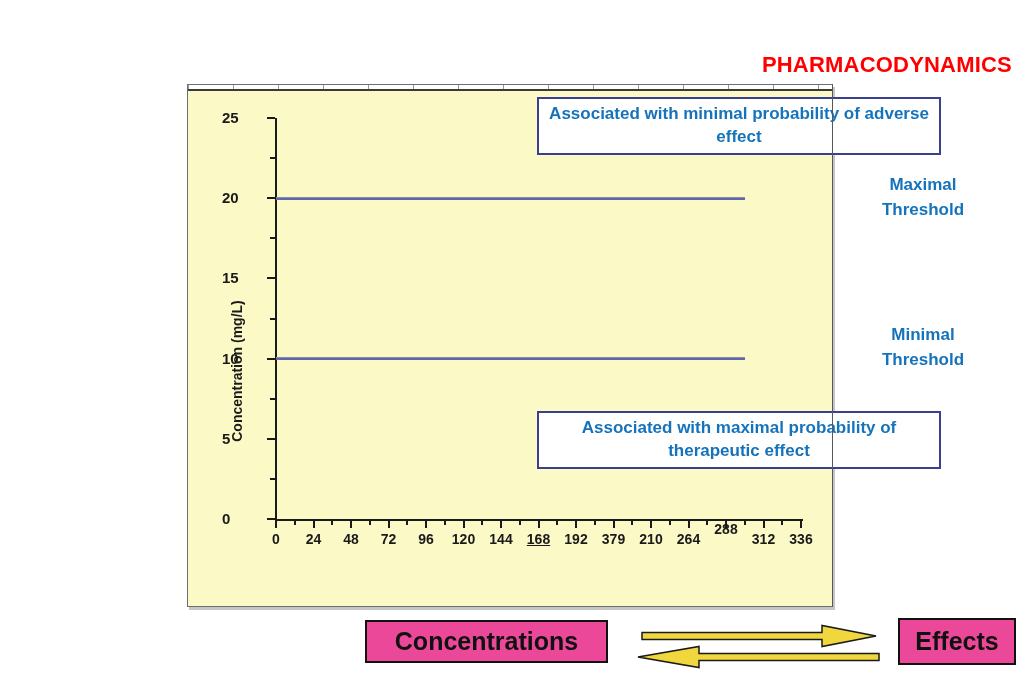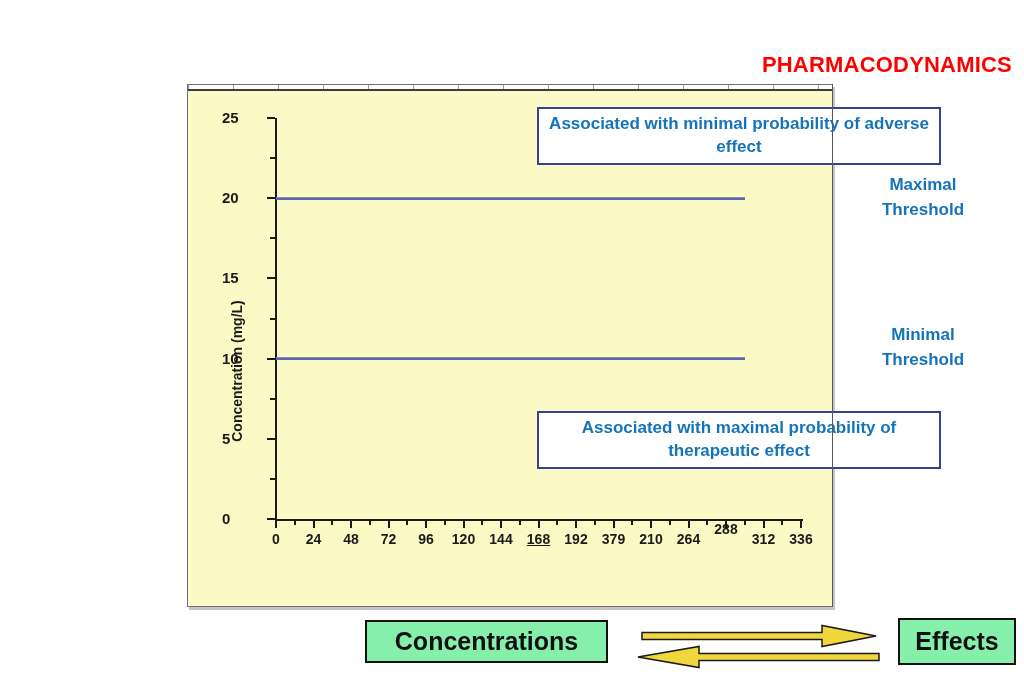--- a/index.html
+++ b/index.html
@@ -32,31 +32,31 @@
     position:absolute;left:-59px;top:276px;width:220px;height:20px;text-align:center;
     font-size:14px;color:#1a1a1a;transform:rotate(-90deg);
   }
   .chart-right-border{position:absolute;left:832px;top:84px;width:1px;height:523px;background:#58585a;z-index:3;}
   
   .anno-box{
     position:absolute;left:537px;width:404px;box-sizing:border-box;background:#ffffff;
     border:2px solid #3a3f8f;color:#1573bc;font-size:17px;text-align:center;
     padding:4px 10px;line-height:1.35;z-index:2;
   }
-  .anno-adverse{top:107px;min-height:54px;text-align:center;}
+  .anno-adverse{top:97px;min-height:54px;text-align:center;}
   .anno-therapeutic{top:411px;min-height:54px;}
   .threshold-label{
     position:absolute;left:856px;width:134px;text-align:center;color:#1573bc;
     font-size:17px;line-height:25px;z-index:2;
   }
   .threshold-max{top:172px;}
   .threshold-min{top:322px;}
   
   .footer-box{
-    position:absolute;background:#86efac;border:2px solid #111111;box-sizing:border-box;
+    position:absolute;background:#ec4899;border:2px solid #111111;box-sizing:border-box;
     color:#111111;display:flex;align-items:center;justify-content:center;font-size:25px;
   }
   .footer-concentrations{left:365px;top:620px;width:243px;height:43px;}
   .footer-effects{left:898px;top:618px;width:118px;height:47px;}
   .arrow{position:absolute;}
   .arrow polygon{fill:#f0d73e;stroke:#1a1a1a;stroke-width:1.5;stroke-linejoin:miter;}
   .arrow-right{left:641px;top:623px;}
   .arrow-left{left:636px;top:644px;}
 </style>
 </head>

